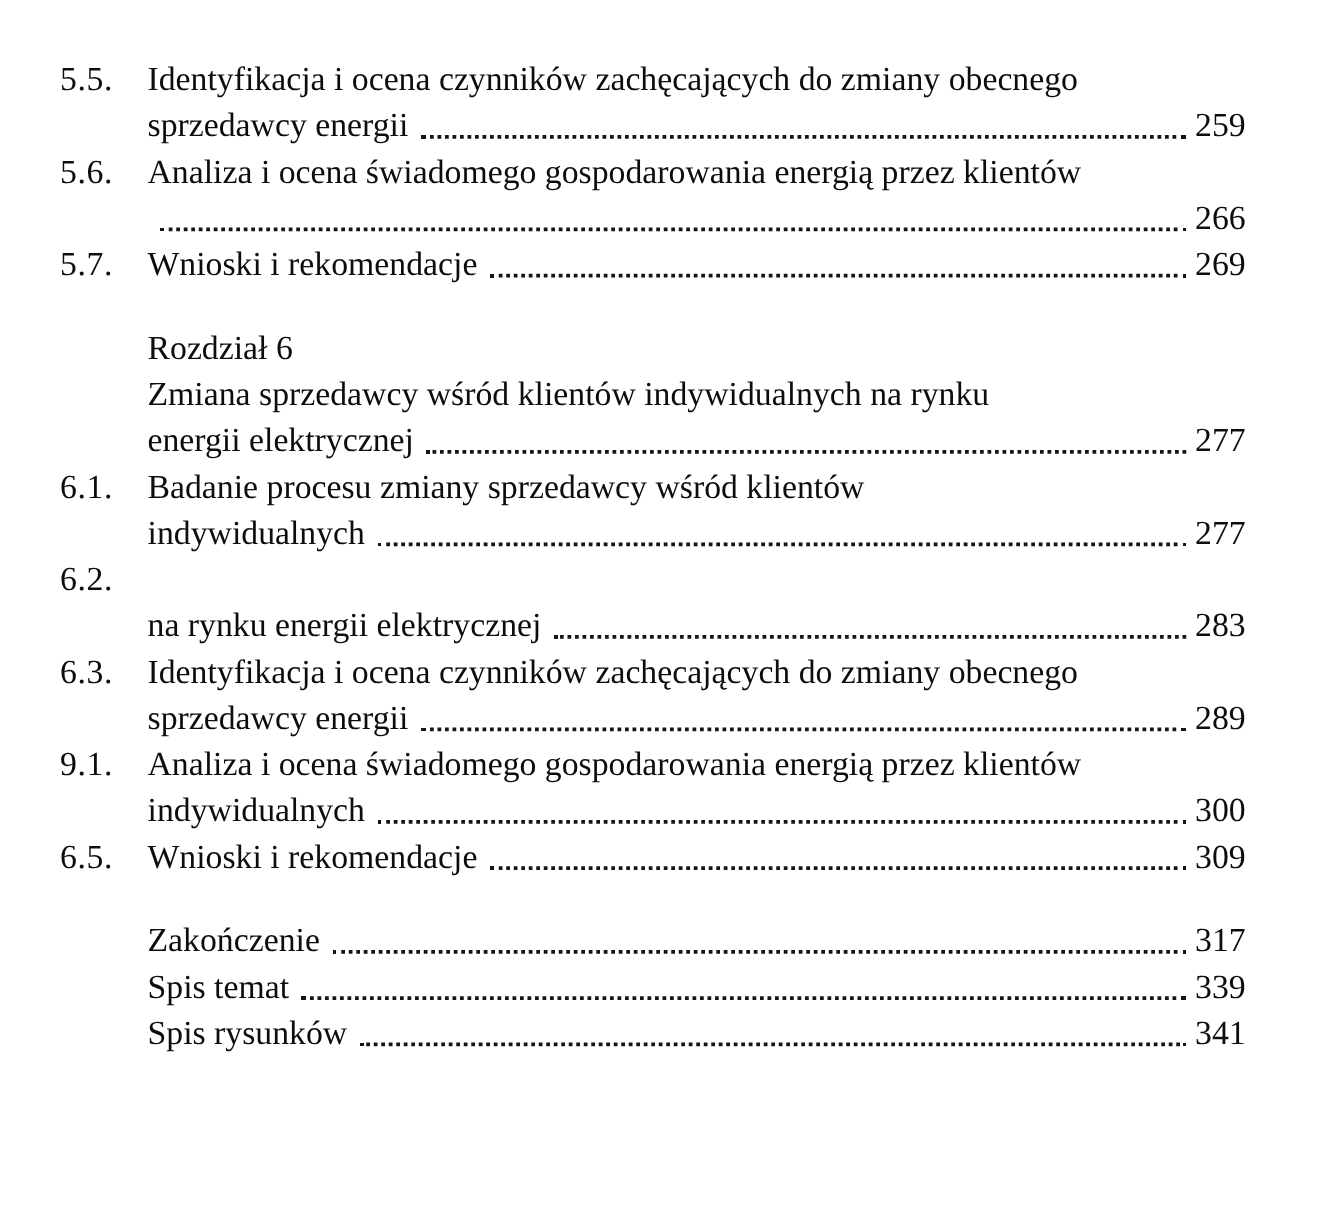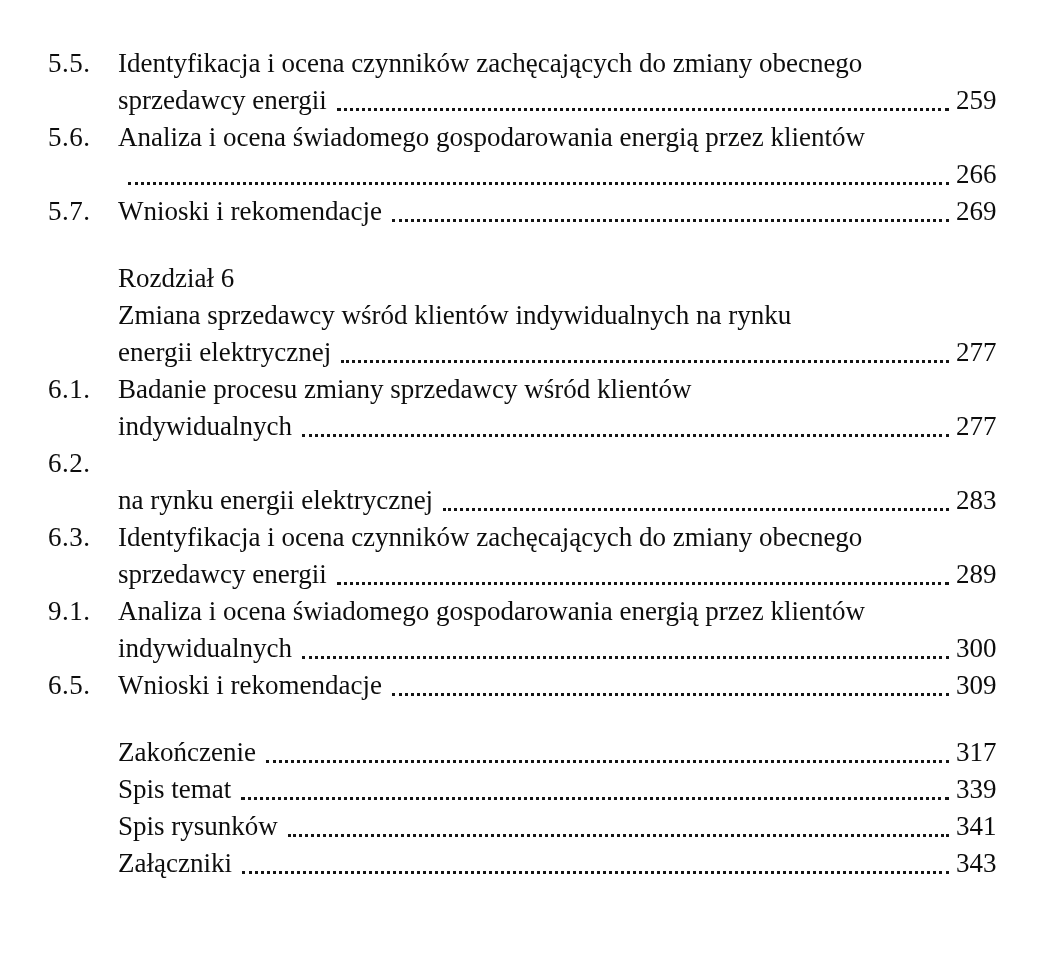--- a/index.html
+++ b/index.html
@@ -162,20 +162,14 @@
         <span class="text">Spis temat</span>
         <span class="leader"></span>
         <span class="pagenum">339</span>
       </div>
       <div class="row bold">
         <span class="num"></span>
         <span class="text">Spis rysunków</span>
         <span class="leader"></span>
         <span class="pagenum">341</span>
       </div>
-      <div class="row bold">
-        <span class="num"></span>
-        <span class="text">Załączniki</span>
-        <span class="leader"></span>
-        <span class="pagenum">343</span>
-      </div>
     </div>
 </div>
 
 </body></html>

